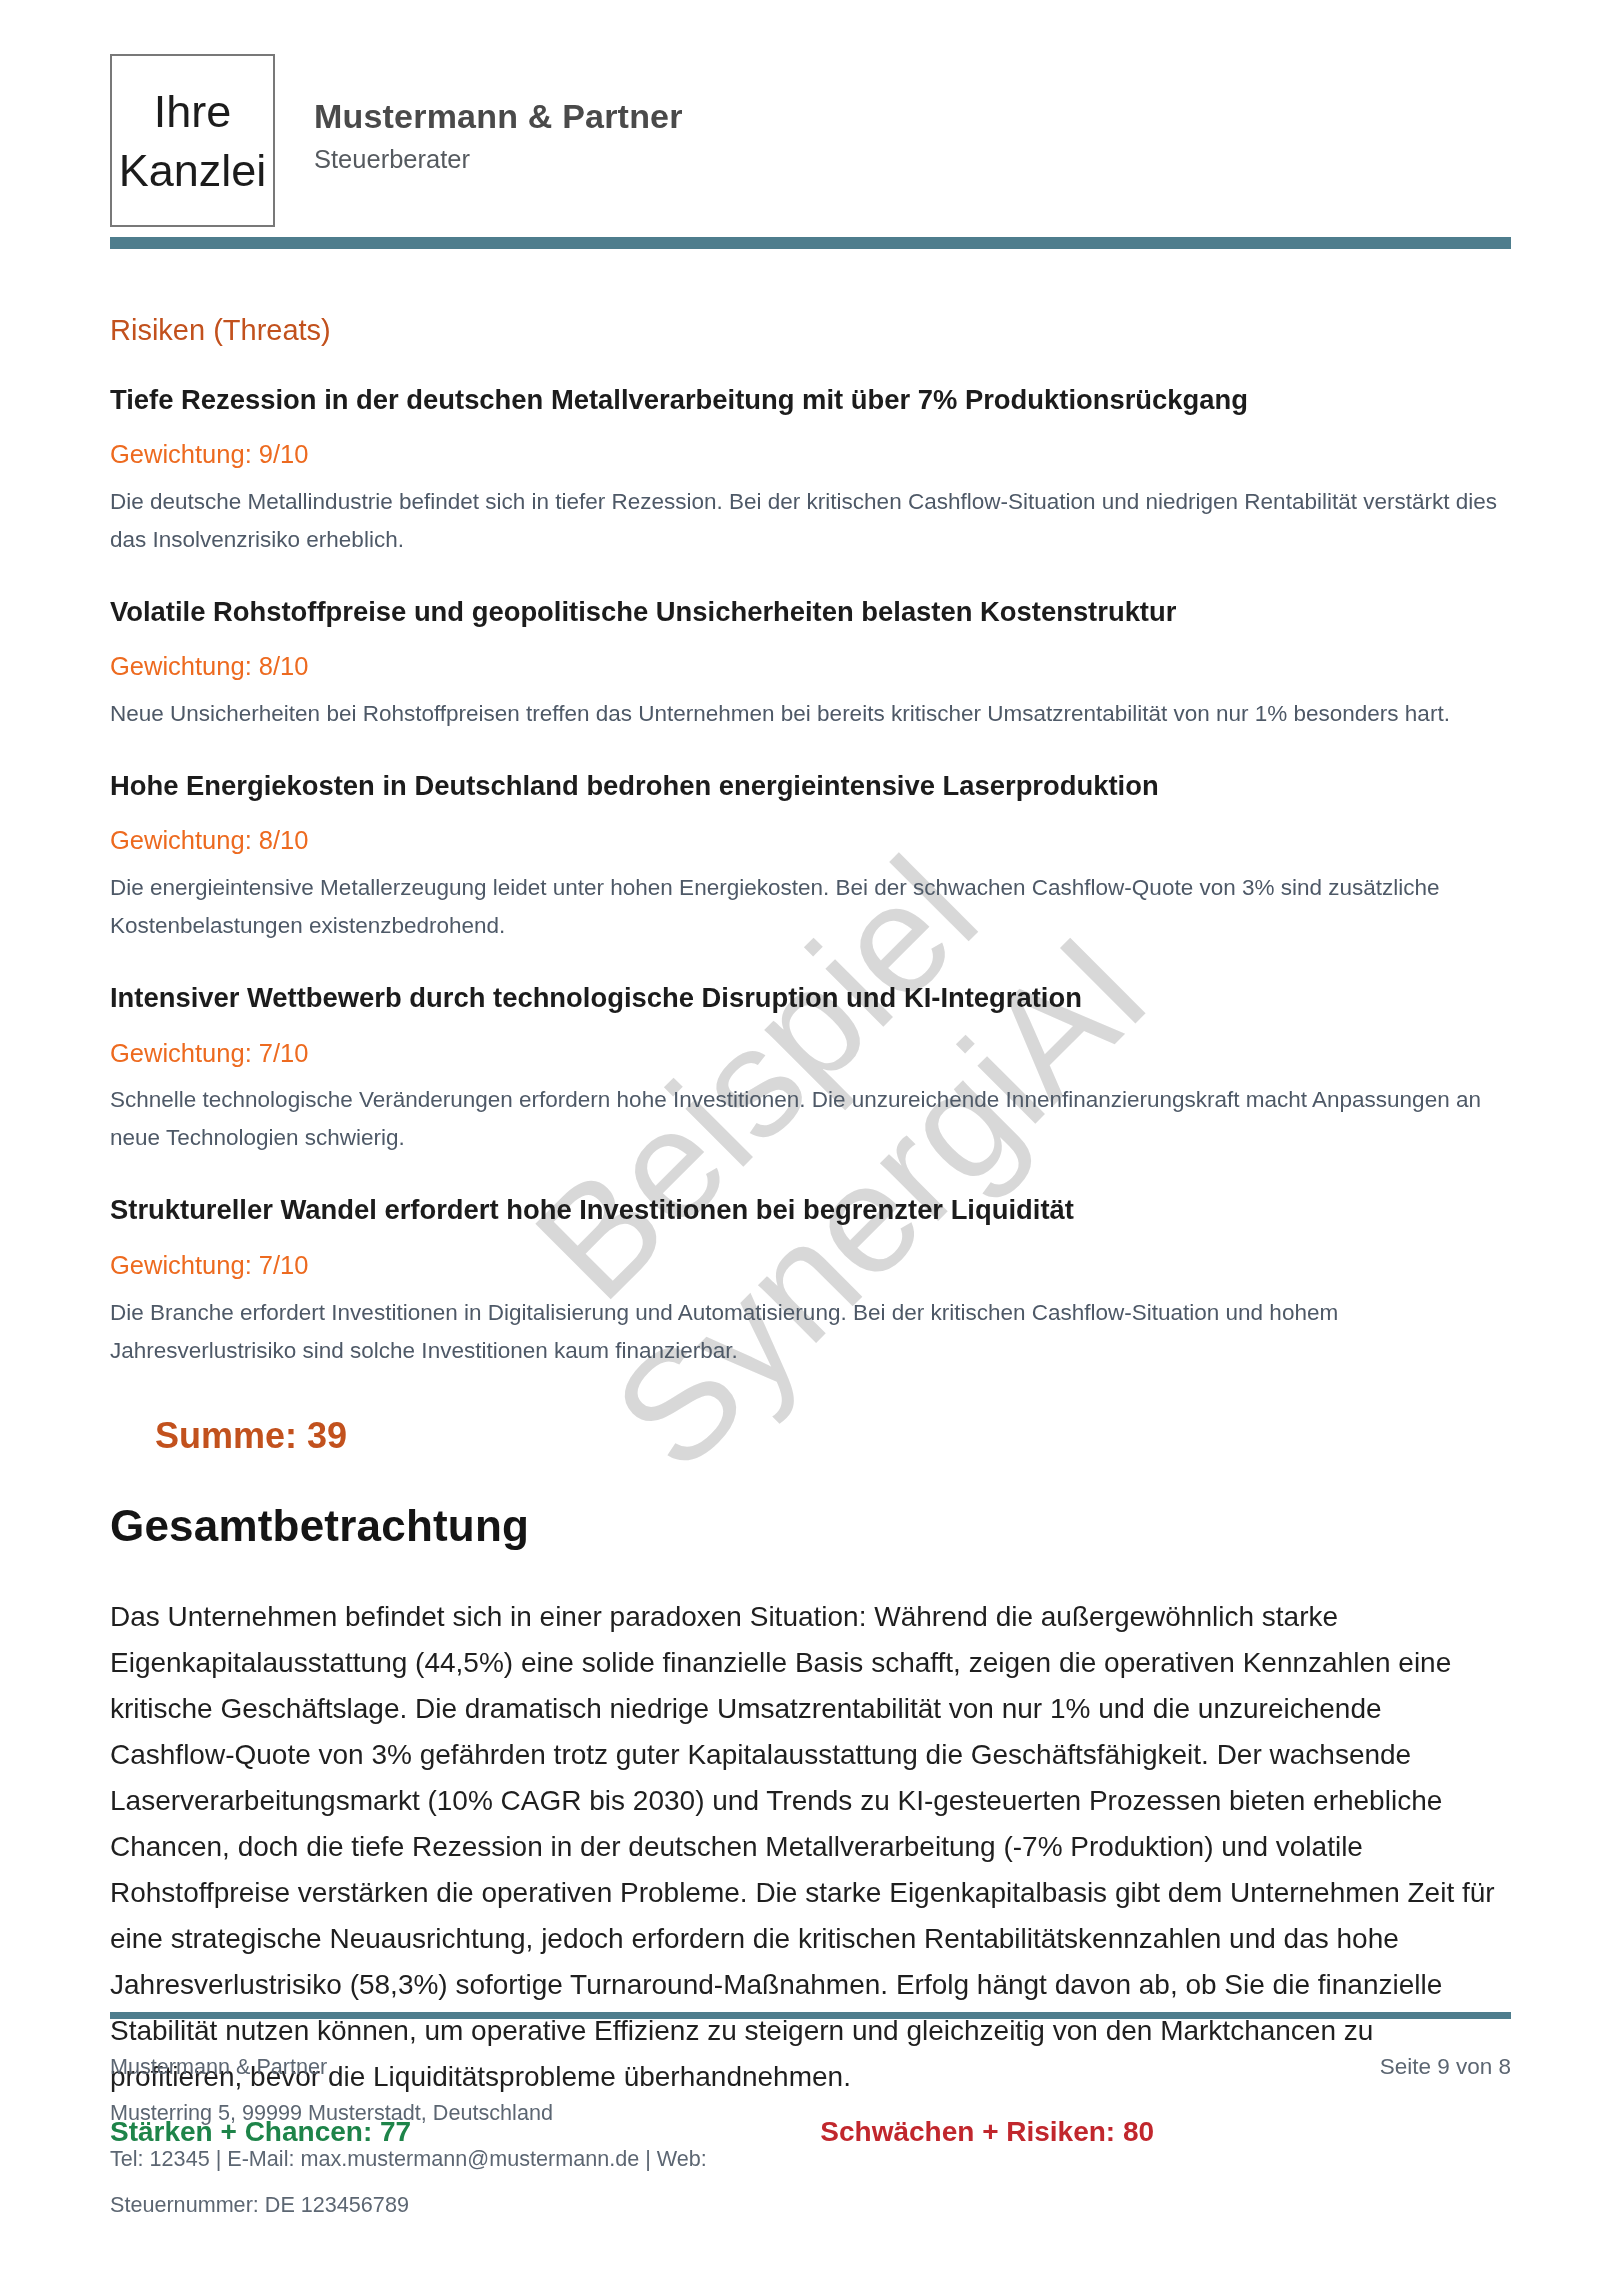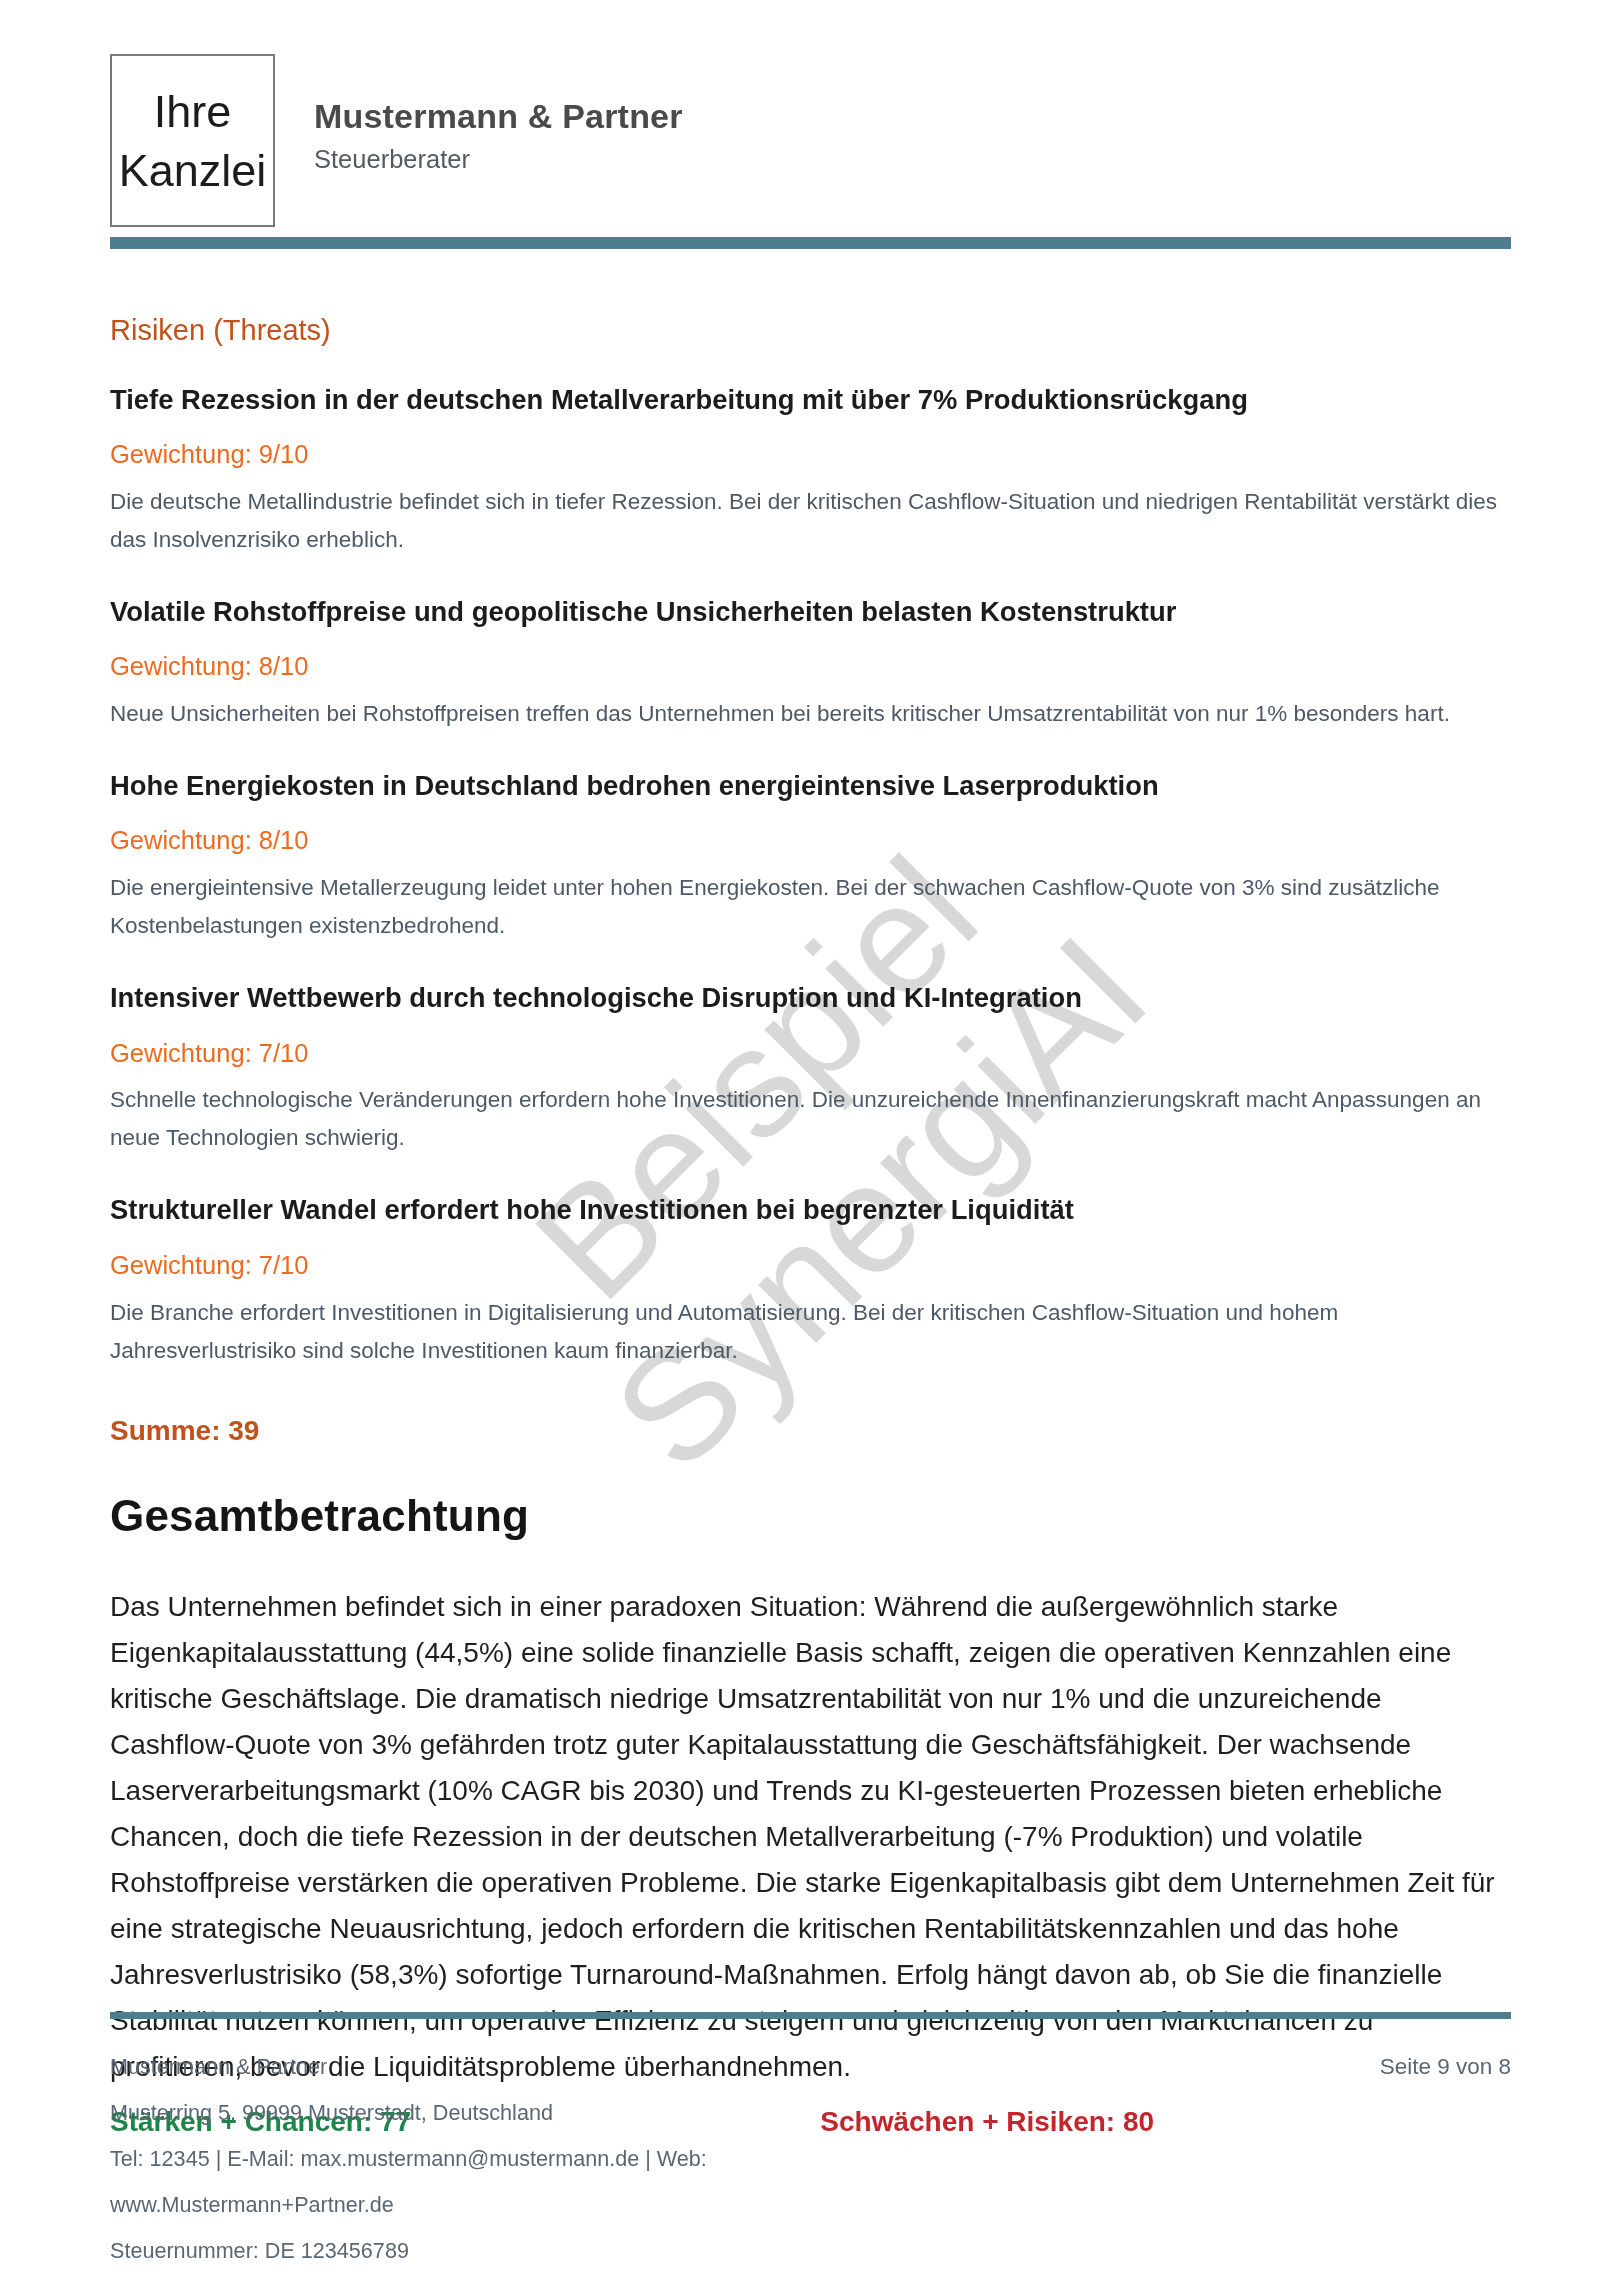--- a/index.html
+++ b/index.html
@@ -20,21 +20,21 @@
   .brand{padding-top:43px;}
   .brand-name{font-size:34px;font-weight:bold;color:#4a4a4a;letter-spacing:0.2px;}
   .brand-sub{font-size:25.5px;color:#555a5f;margin-top:9px;}
   .top-rule{height:11.8px;background:#4e7d8d;margin-top:9.8px;}
 
   
   .section-title{margin-top:65px;font-size:29px;font-weight:normal;color:#c2511d;}
   .risk-title{margin-top:37px;font-size:27.4px;font-weight:bold;color:#1c1c1c;}
   .risk-weight{margin-top:24.5px;font-size:25.5px;color:#ed6a1f;}
   .risk-desc{margin-top:13.7px;font-size:22.5px;line-height:38px;color:#4e5967;max-width:1402px;}
-  .sum-line{margin-top:45px;font-size:28px;font-weight:bold;color:#c2511d;}
+  .sum-line{margin-top:45px;font-size:36px;font-weight:bold;color:#c2511d;margin-left:45px;}
 
   
   .overview-title{margin-top:44px;font-size:44px;font-weight:bold;color:#151515;letter-spacing:0.2px;}
   .overview-body{margin-top:43px;font-size:28px;line-height:46px;color:#1f1f1f;max-width:1402px;}
   .totals{display:flex;margin-top:16px;}
   .totals .col{width:50%;box-sizing:border-box;}
   .total-pos{font-size:28px;font-weight:bold;color:#1e8449;}
   .total-neg{font-size:28px;font-weight:bold;color:#c1272d;padding-left:9.8px;}
 
   
@@ -125,21 +125,20 @@
 
   </div>
 
   <div class="footer">
     <div class="footer-rule"></div>
     <div class="footer-cols">
       <div class="footer-left">
         <div>Mustermann &amp; Partner</div>
         <div>Musterring 5, 99999 Musterstadt, Deutschland</div>
         <div>Tel: 12345 | E-Mail: max.mustermann@mustermann.de | Web:</div>
-        <div>www.Mustermann+Partner.de</div>
         <div>Steuernummer: DE 123456789</div>
       </div>
       <div class="footer-page">Seite 9 von 8</div>
     </div>
   </div>
 
 </div>
 
 
 </body></html>

